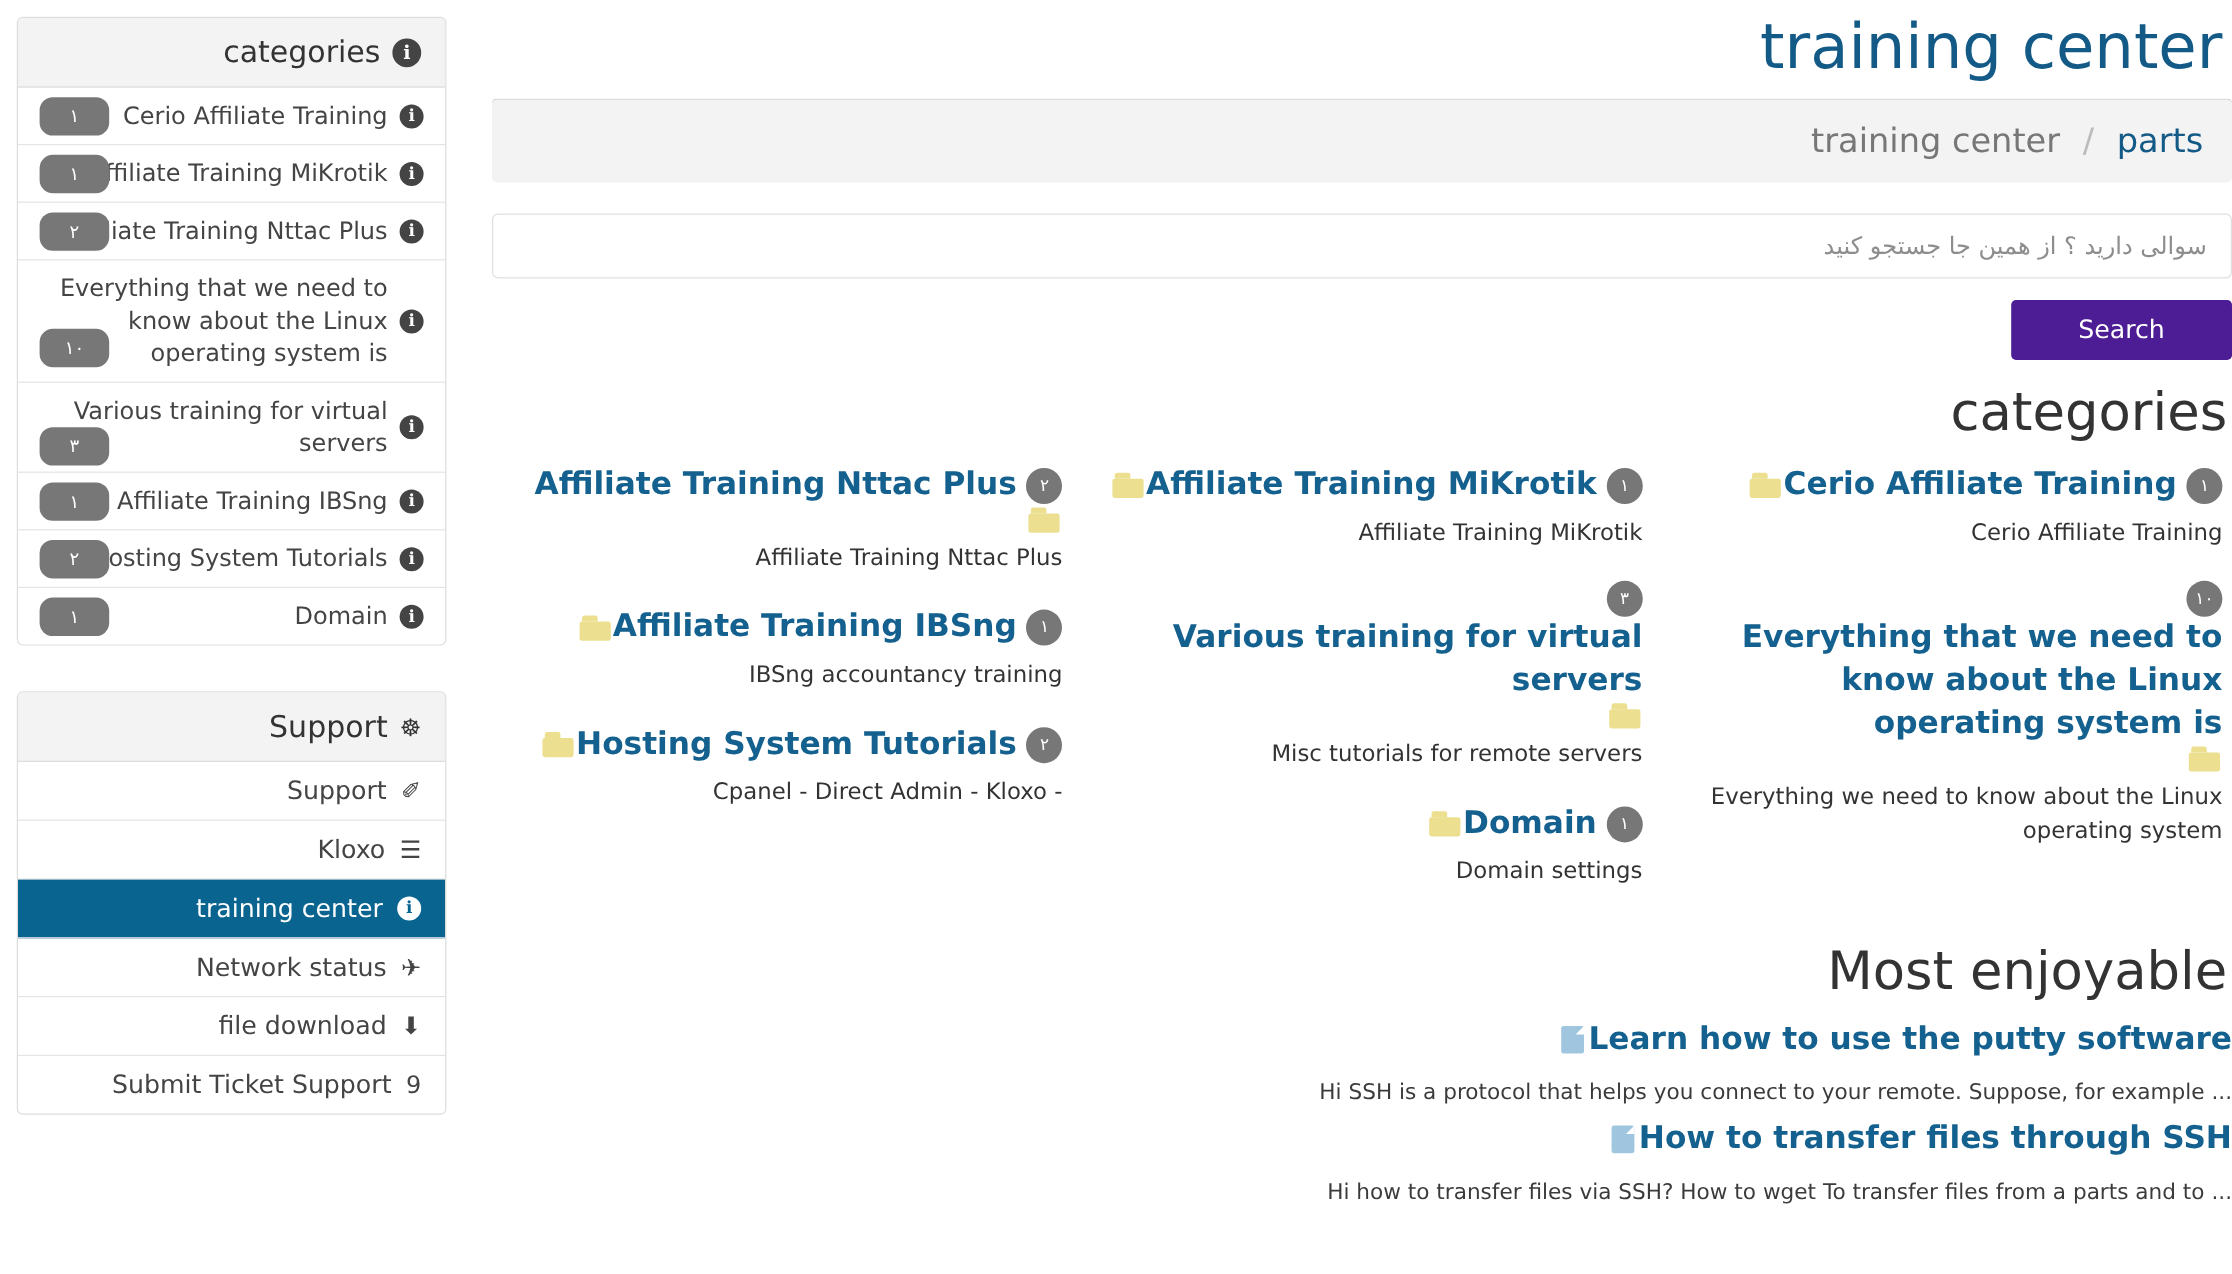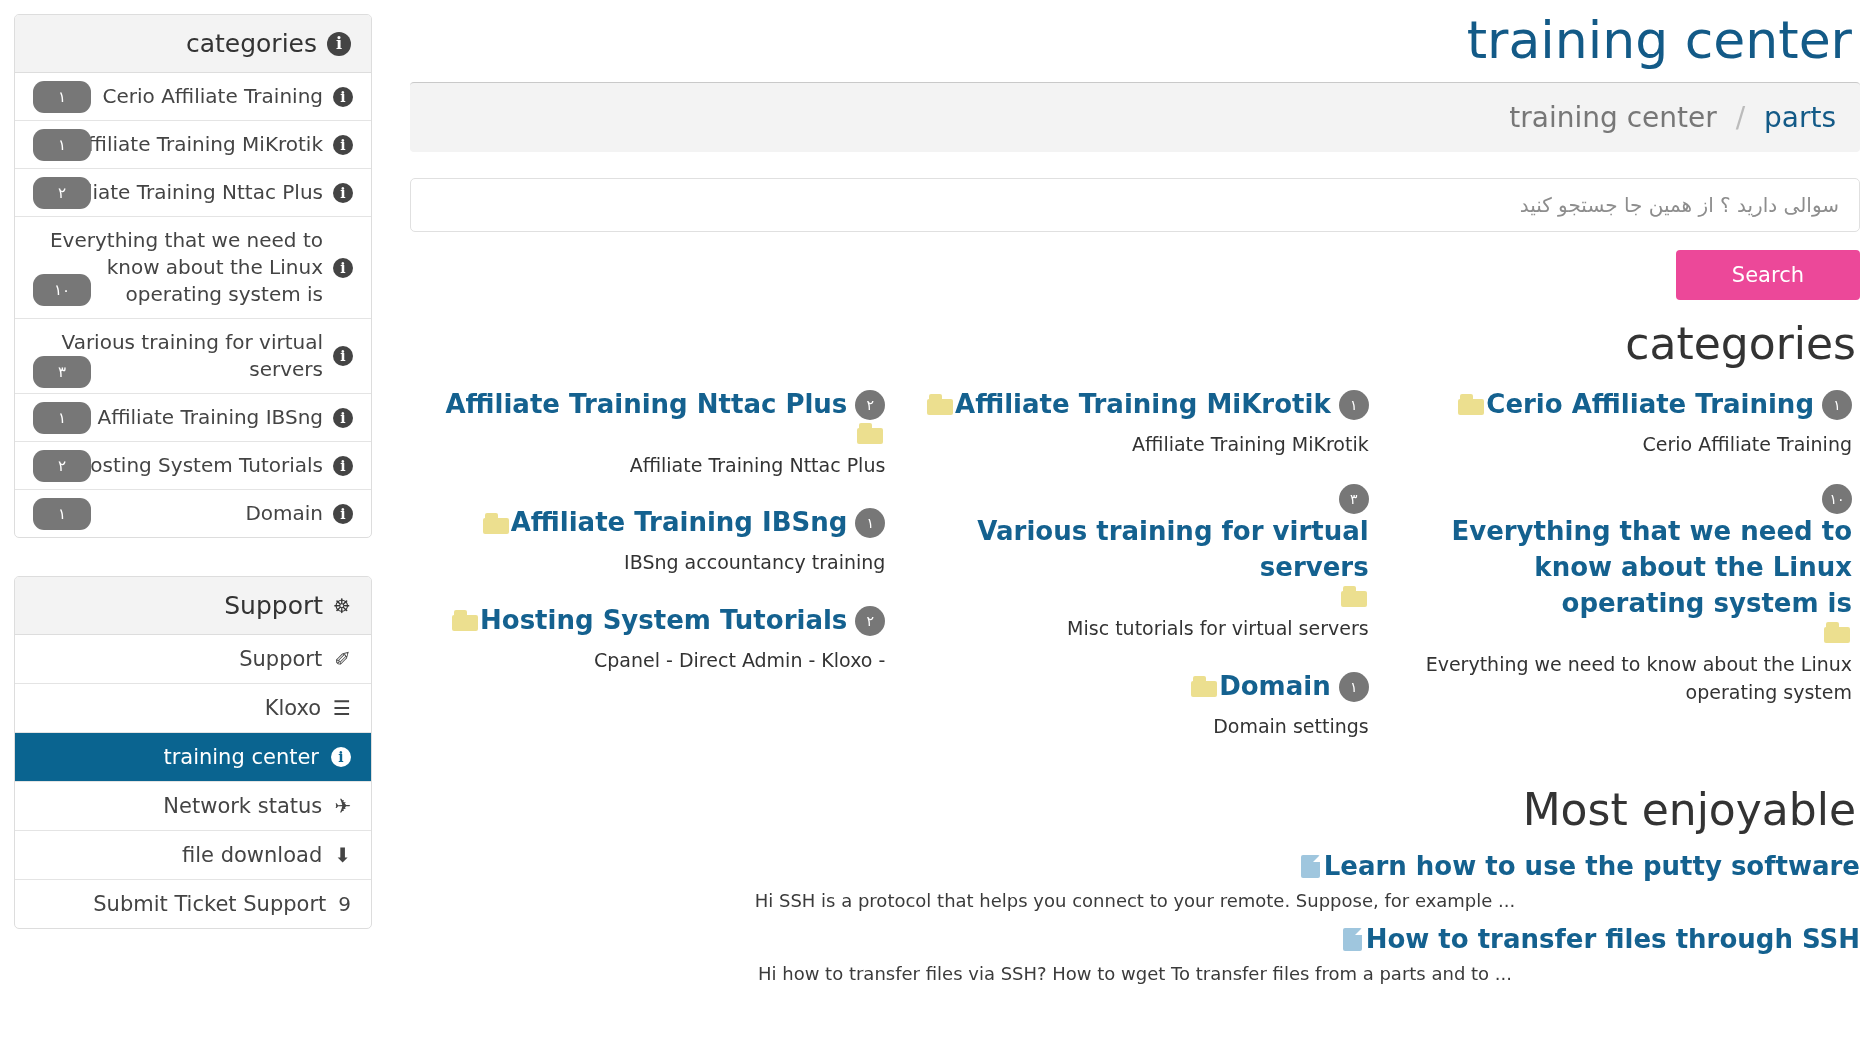--- a/index.html
+++ b/index.html
@@ -153,21 +153,21 @@
     text-align: right;
     direction: rtl;
     font-size: 20px;
     color: #333333;
     font-family: "DejaVu Sans", sans-serif;
   }
   .search-input::placeholder { color: #8d8d8d; }
 
   .search-btn-wrap { display: flex; justify-content: flex-end; margin-top: 18px; }
   .search-btn {
-    background: #ec4899;
+    background: #4c1d95;
     border: none;
     color: #ffffff;
     font-size: 21px;
     padding: 13px 56px;
     border-radius: 4px;
     cursor: pointer;
     font-family: "DejaVu Sans", sans-serif;
   }
 
   .section-title {
@@ -272,24 +272,24 @@
     flex: 0 0 auto;
   }
   .doc-icon::after {
     content: "";
     position: absolute; right: 0; top: 0;
     border-width: 0 0 7px 7px;
     border-style: solid;
     border-color: transparent transparent #ffffff transparent;
   }
   .article-excerpt {
-    text-align: center;
+    text-align: right;
     color: #3b3b3b;
     font-size: 18px;
-    margin-top: 6px;
+    margin-top: 16px;
     line-height: 1.5;
     white-space: nowrap;
     overflow: hidden;
   }
 </style>
 </head>
 <body>
 
 <div class="page">
 
@@ -426,21 +426,21 @@
               <span class="folder"></span>
             </div>
             <div class="cat-desc">Affiliate Training MiKrotik</div>
           </div>
           <div class="cat-item">
             <div class="cat-title-line">
               <span class="cat-count">٣</span>
               <a class="cat-title">Various training for virtual servers</a>
               <span class="folder"></span>
             </div>
-            <div class="cat-desc">Misc tutorials for virtual servers</div>
+            <div class="cat-desc">Misc tutorials for remote servers</div>
           </div>
           <div class="cat-item">
             <div class="cat-title-line">
               <span class="cat-count">١</span>
               <a class="cat-title">Domain</a>
               <span class="folder"></span>
             </div>
             <div class="cat-desc">Domain settings</div>
           </div>
         </div>

